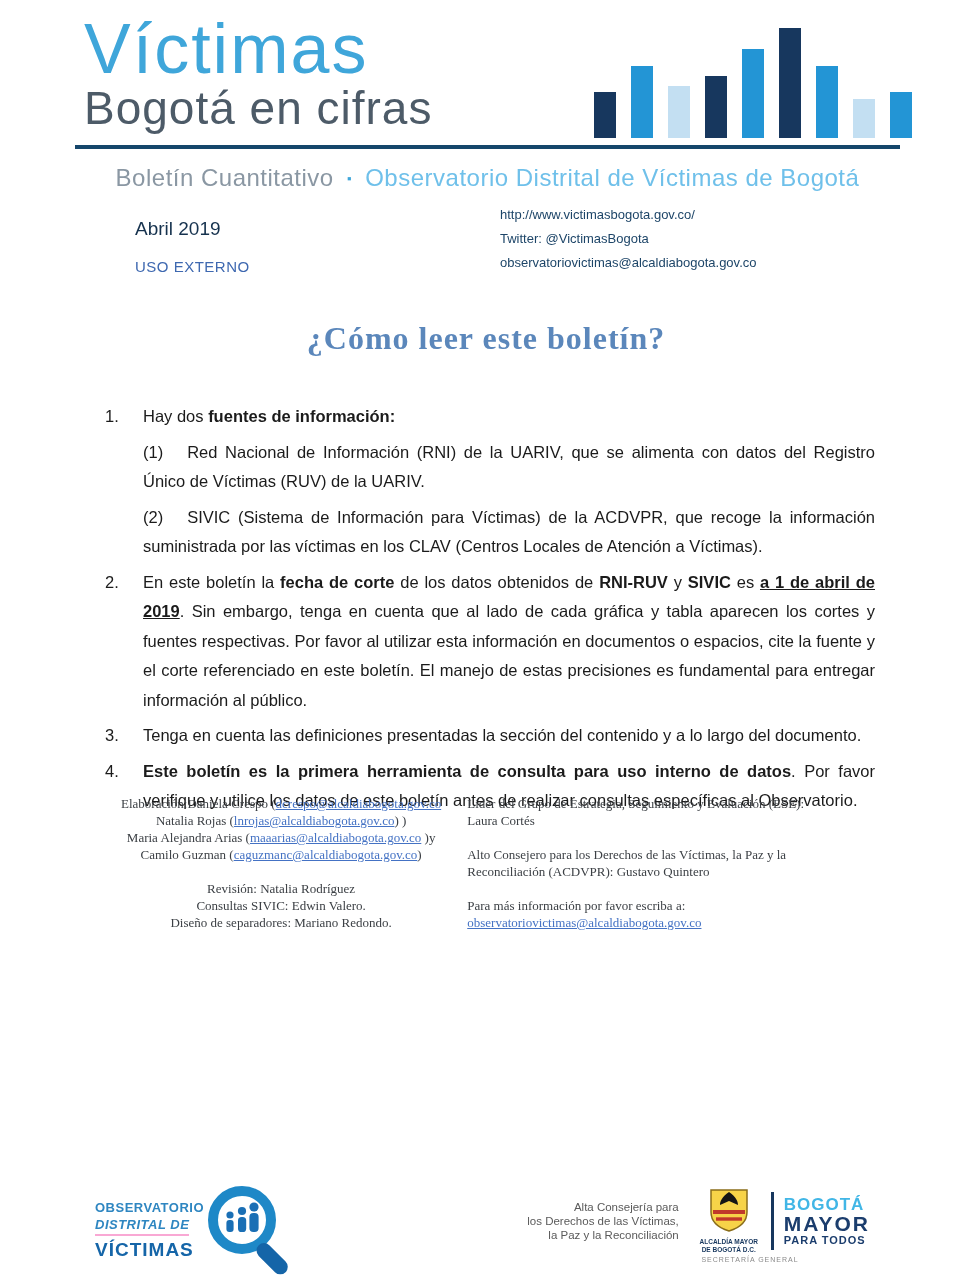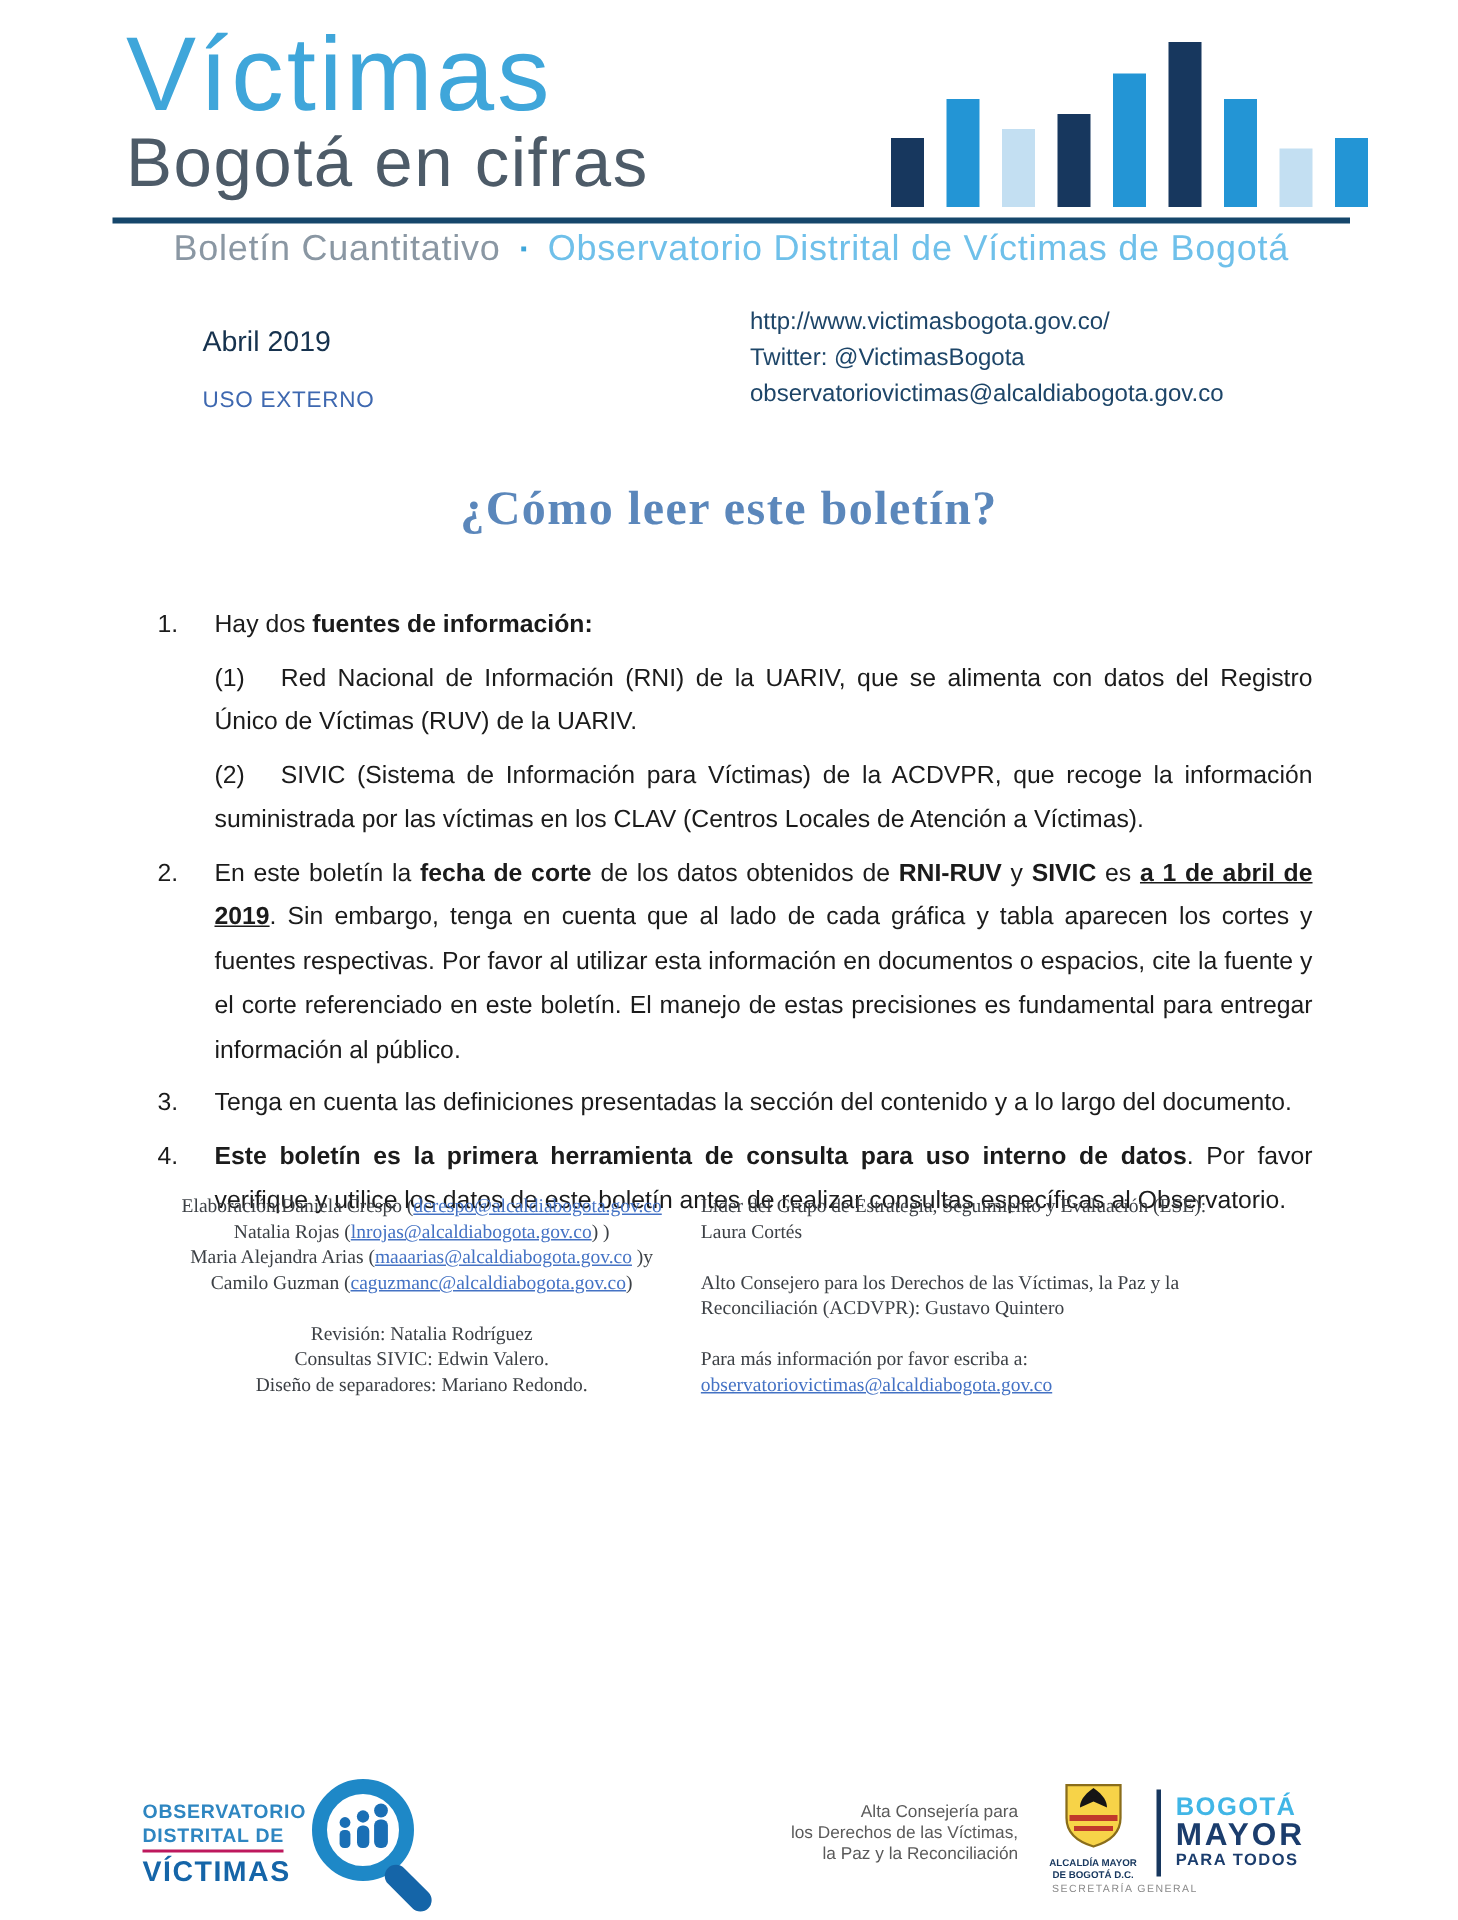--- a/index.html
+++ b/index.html
@@ -7,32 +7,32 @@
         font-family:"Liberation Sans",sans-serif;color:#1b1b1b;}
 
   
   .logo-block{position:absolute;left:84px;top:10px;}
   .logo-title{font-size:70px;line-height:78px;color:#3fa6da;letter-spacing:2px;font-weight:400;}
   .logo-sub{font-size:46px;line-height:48px;color:#4d5b68;letter-spacing:1px;font-weight:400;margin-top:-4px;}
   .head-rule{position:absolute;left:75px;right:72px;top:145px;height:4px;background:#15466b;}
   .bars{position:absolute;left:594px;top:18px;width:330px;height:120px;display:flex;align-items:flex-end;gap:15px;}
   .bar{width:22px;flex:none;}
 
-  .tagline{position:absolute;top:152px;left:75px;right:72px;text-align:center;
+  .tagline{position:absolute;top:164px;left:75px;right:72px;text-align:center;
            font-size:24px;letter-spacing:0.5px;}
   .tag-gray{color:#8a97a3;}
   .tag-sep{color:#3fa6da;font-size:13px;vertical-align:3px;padding:0 6px;}
   .tag-blue{color:#6fc0ea;}
 
   
   .meta-left{position:absolute;left:108px;top:218px;margin-left:27px;}
   .meta-date{font-size:19px;color:#16324e;}
   .meta-uso{margin-top:18px;font-size:15px;color:#3e68b0;letter-spacing:0.5px;}
   .meta-right{position:absolute;left:500px;top:203px;width:360px;
-              font-size:16px;line-height:24px;color:#1d4568;}
+              font-size:13px;line-height:24px;color:#1d4568;}
 
   
   .doc-title{position:absolute;top:320px;left:0;right:0;text-align:center;
              font-family:"Liberation Serif","DejaVu Serif",serif;font-weight:bold;
              font-size:32px;color:#5b87bb;letter-spacing:1px;}
 
   
   .list{position:absolute;top:402px;left:105px;width:770px;font-size:16.5px;line-height:29.5px;}
   .row{display:flex;margin-bottom:6px;}
   .row .marker{width:38px;flex:none;}
@@ -50,21 +50,21 @@
   .credits .col-right{width:53%;}
   .credits .line{min-height:17px;}
   .credits .blank{height:16px;}
   a.link, span.link{color:#4472c4;text-decoration:underline;cursor:pointer;}
 
   
   .footer{position:absolute;left:0;right:16px;top:1178px;height:100px;}
   .odv-logo{position:absolute;left:95px;top:14px;display:flex;align-items:flex-start;}
   .odv-text{margin-top:8px;}
   .odv-l1,.odv-l2{font-size:13px;font-weight:bold;color:#2e86c1;letter-spacing:0.5px;line-height:15px;}
-  .odv-l2{border-bottom:2px solid #be185d;display:inline-block;padding-bottom:2px;}
+  .odv-l2{border-bottom:2px solid #f9a8d4;display:inline-block;padding-bottom:2px;font-style:italic;}
   .odv-l3{font-size:19px;font-weight:bold;color:#1565a8;letter-spacing:1px;margin-top:3px;}
   .odv-glass{margin-left:-6px;margin-top:-12px;}
 
   .gov-group{position:absolute;right:86px;top:10px;display:flex;align-items:center;}
   .acd-text{text-align:right;font-size:11.5px;line-height:14px;color:#5a5a5a;margin-right:18px;}
   .shield-col{width:64px;text-align:center;}
   .shield-cap{font-size:6.5px;font-weight:bold;color:#17375e;line-height:8px;margin-top:2px;}
   .v-divider{width:3px;height:58px;background:#17375e;margin:0 10px;}
   .brand-col{text-align:left;}
   .brand-city{font-size:17px;font-weight:bold;color:#41b6e6;letter-spacing:1px;line-height:17px;}

